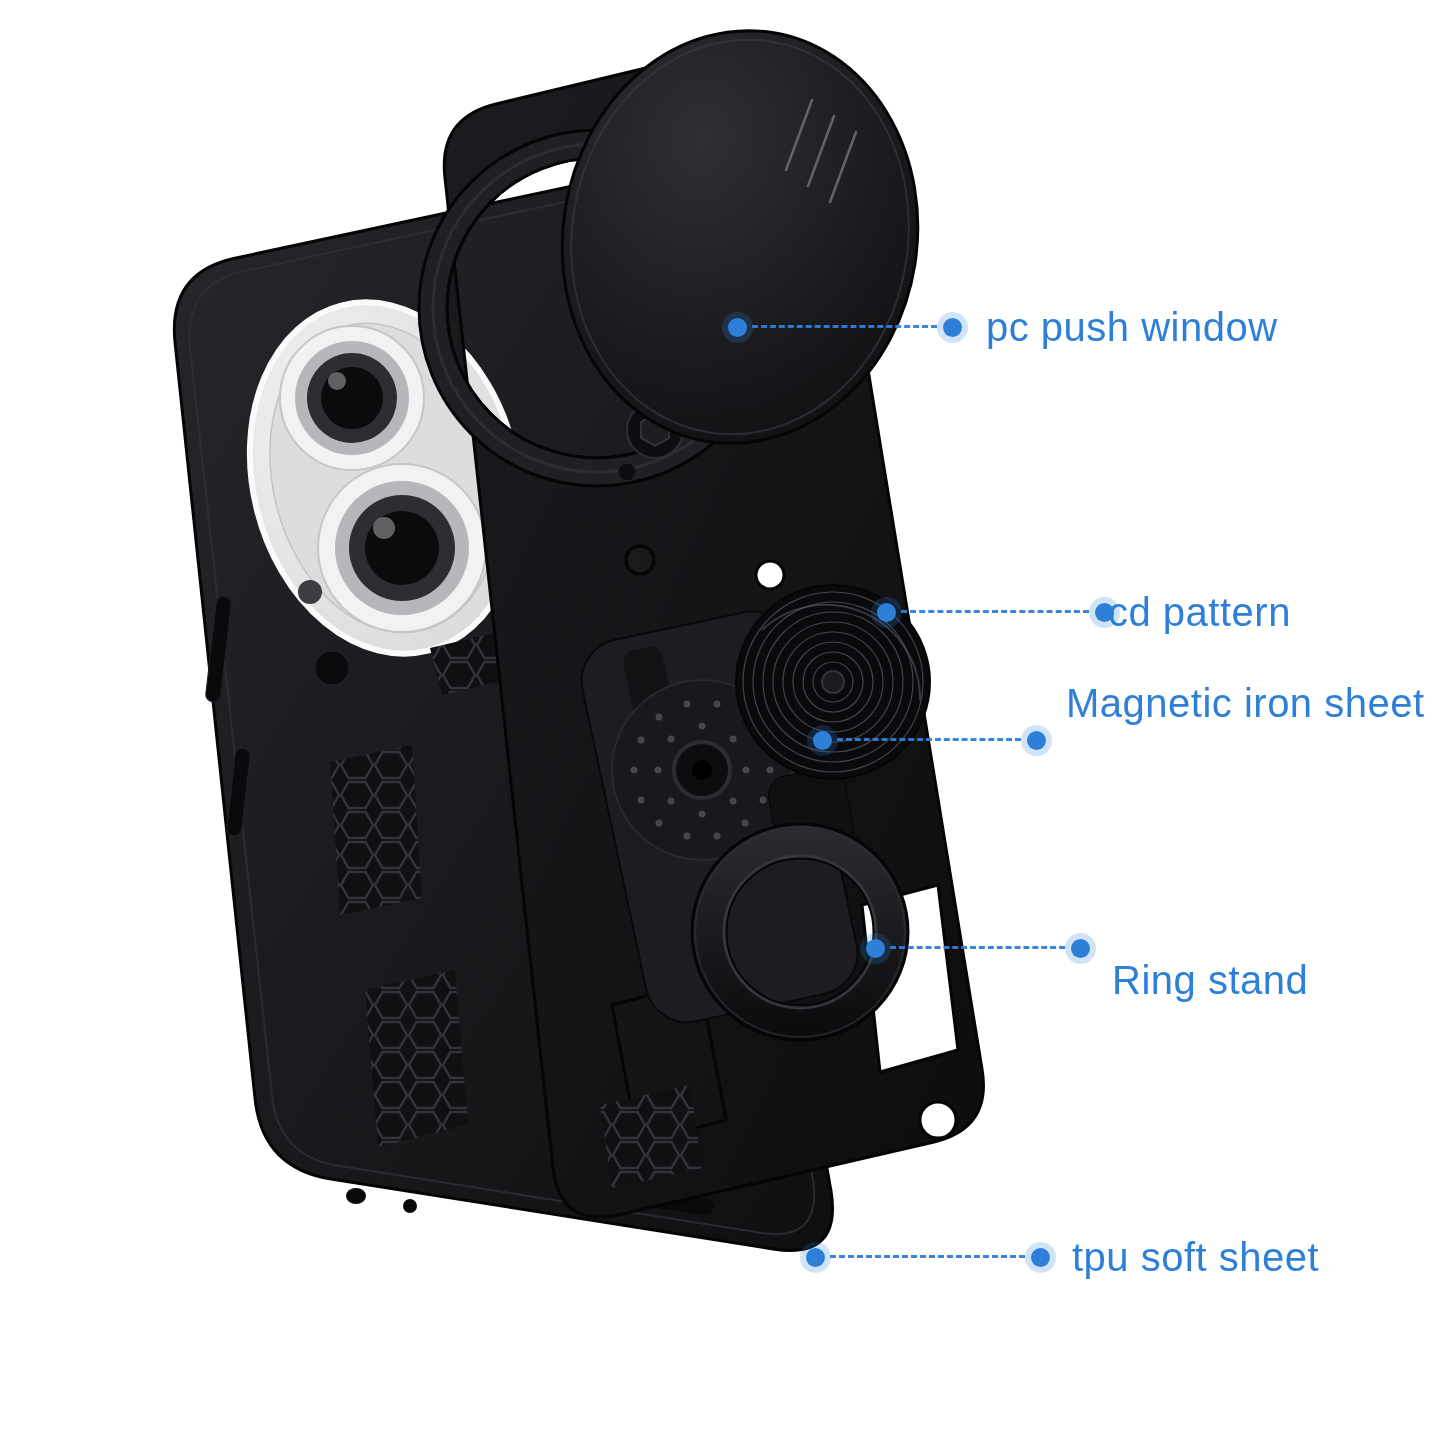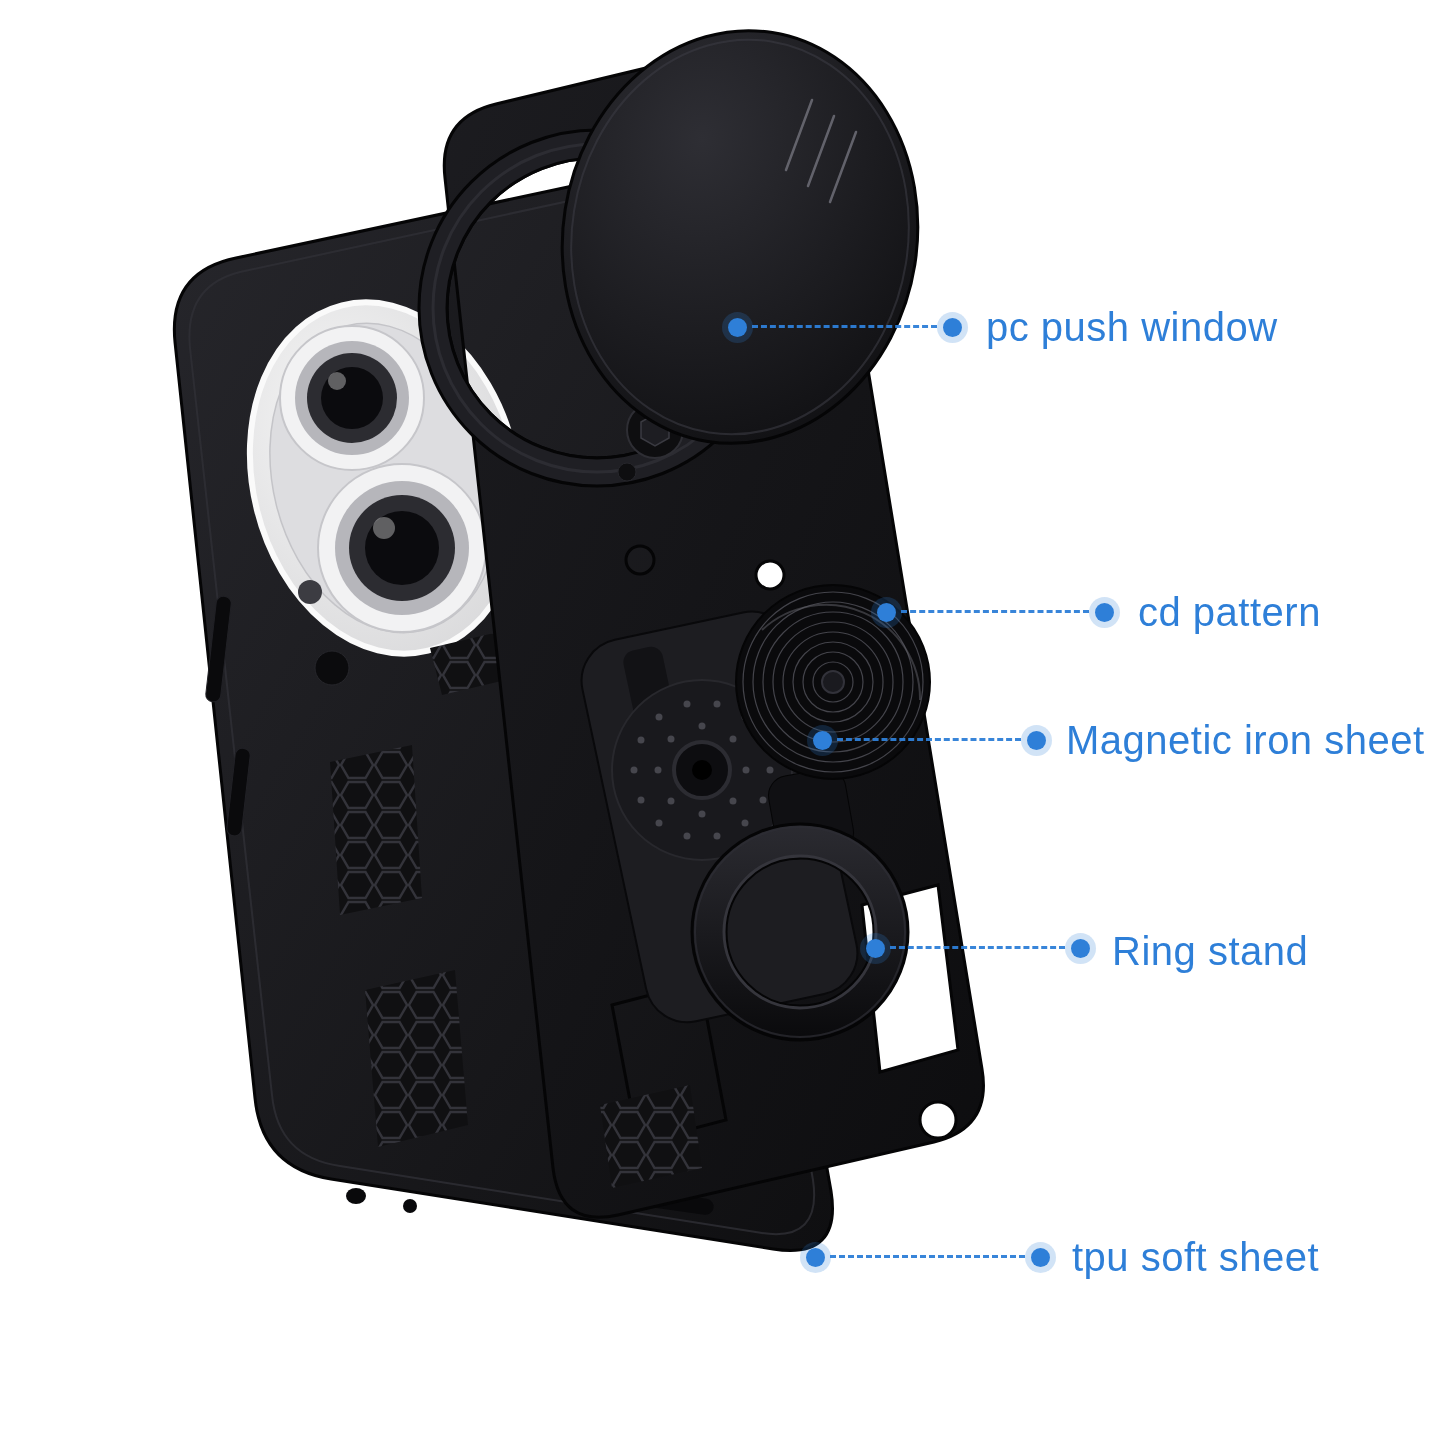--- a/index.html
+++ b/index.html
@@ -12,27 +12,27 @@
        background:#2e7fd8;box-shadow:0 0 0 6px rgba(46,127,216,0.22);}
   .leader{position:absolute;height:0;border-top:3px dashed #2e7fd8;opacity:.95;}
   .label{position:absolute;color:#2e7fd8;font-size:40px;line-height:1;
          transform:translateY(-50%);white-space:nowrap;letter-spacing:.5px;}
 
   
   .c1-a{left:737px;top:327px}.c1-l{left:752px;top:325px;width:185px}
   .c1-b{left:952px;top:327px}.c1-t{left:986px;top:327px}
   
   .c2-a{left:886px;top:612px}.c2-l{left:901px;top:610px;width:188px}
-  .c2-b{left:1104px;top:612px}.c2-t{left:1138px;top:612px}
+  .c2-b{left:1104px;top:612px}.c2-t{left:1108px;top:612px}
   
   .c3-a{left:822px;top:740px}.c3-l{left:837px;top:738px;width:184px}
-  .c3-b{left:1036px;top:740px}.c3-t{left:1066px;top:740px}
+  .c3-b{left:1036px;top:740px}.c3-t{left:1066px;top:703px}
   
   .c4-a{left:875px;top:948px}.c4-l{left:890px;top:946px;width:175px}
-  .c4-b{left:1080px;top:948px}.c4-t{left:1112px;top:951px}
+  .c4-b{left:1080px;top:948px}.c4-t{left:1112px;top:980px}
   
   .c5-a{left:815px;top:1257px}.c5-l{left:830px;top:1255px;width:195px}
   .c5-b{left:1040px;top:1257px}.c5-t{left:1072px;top:1257px}
 </style>
 </head>
 <body>
 
 <div class="stage">
 
   <svg class="artwork" viewBox="0 0 1445 1445">

